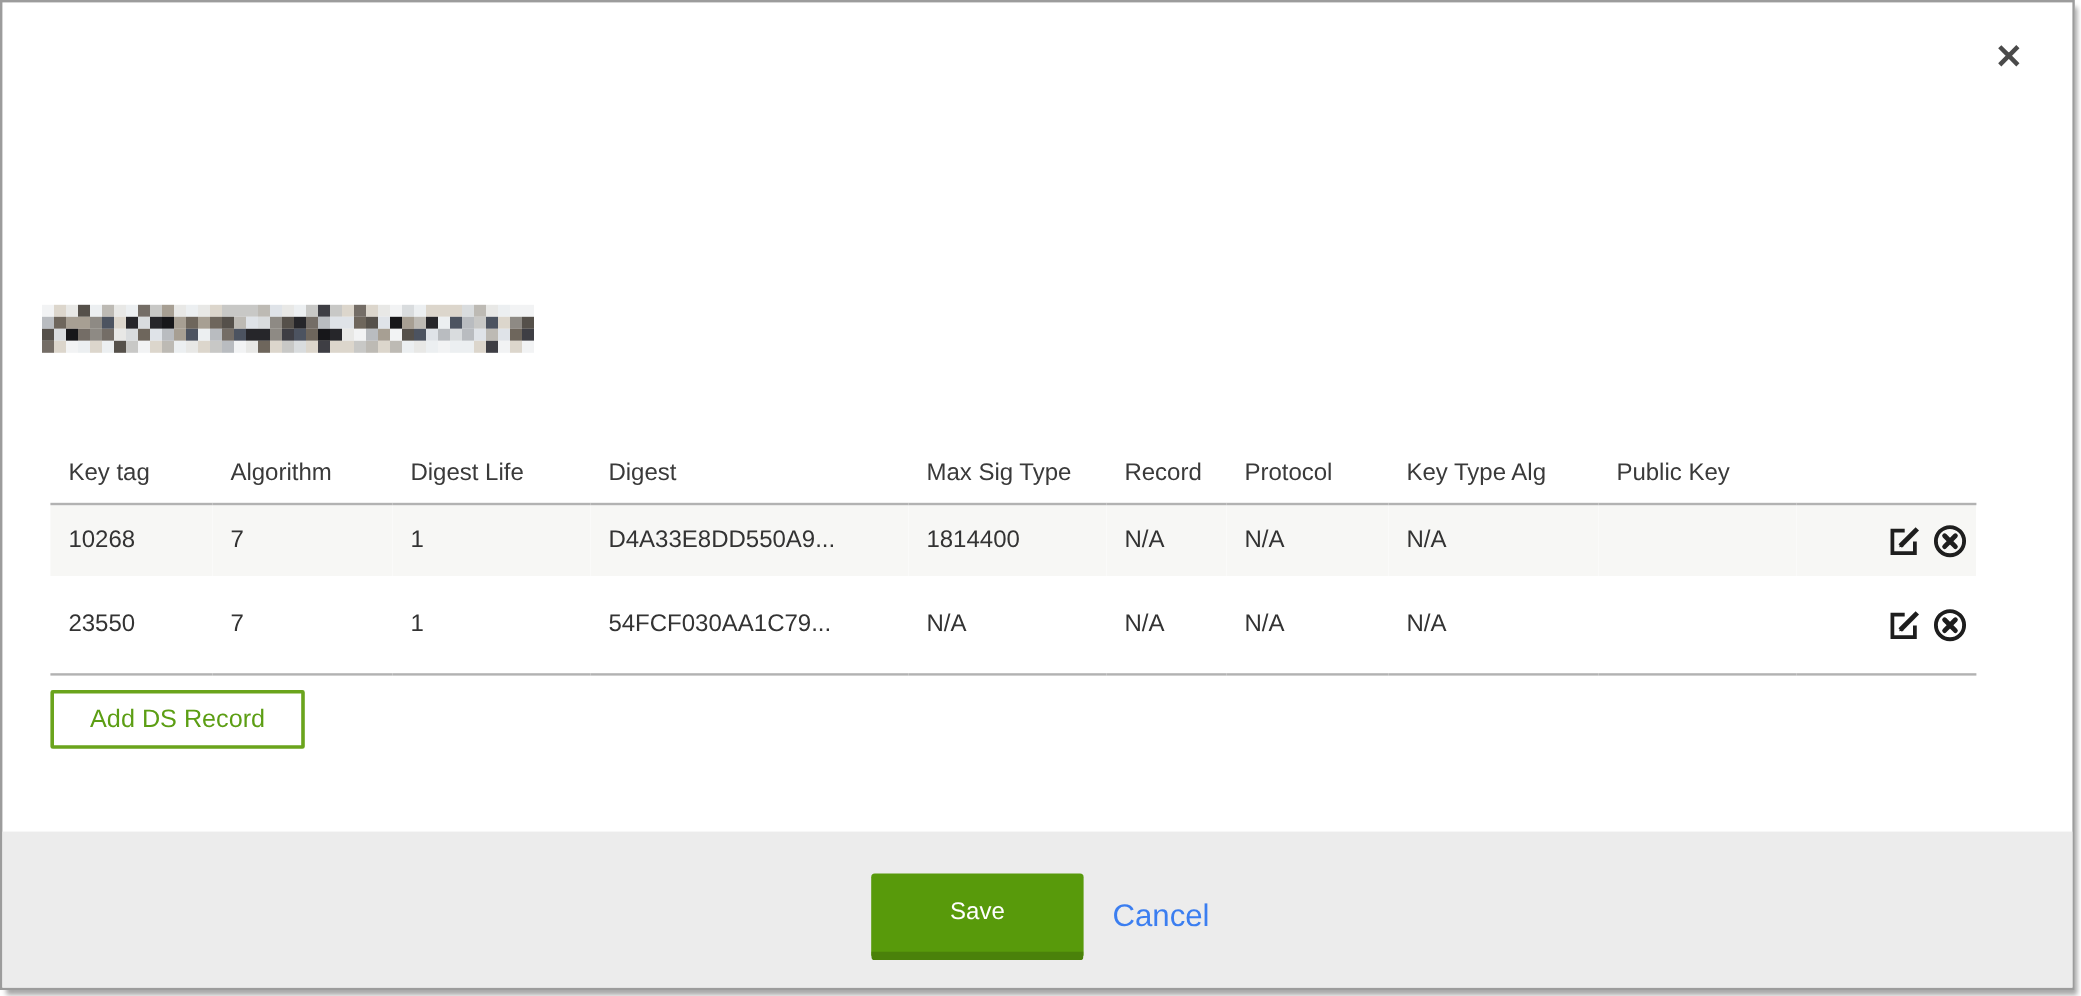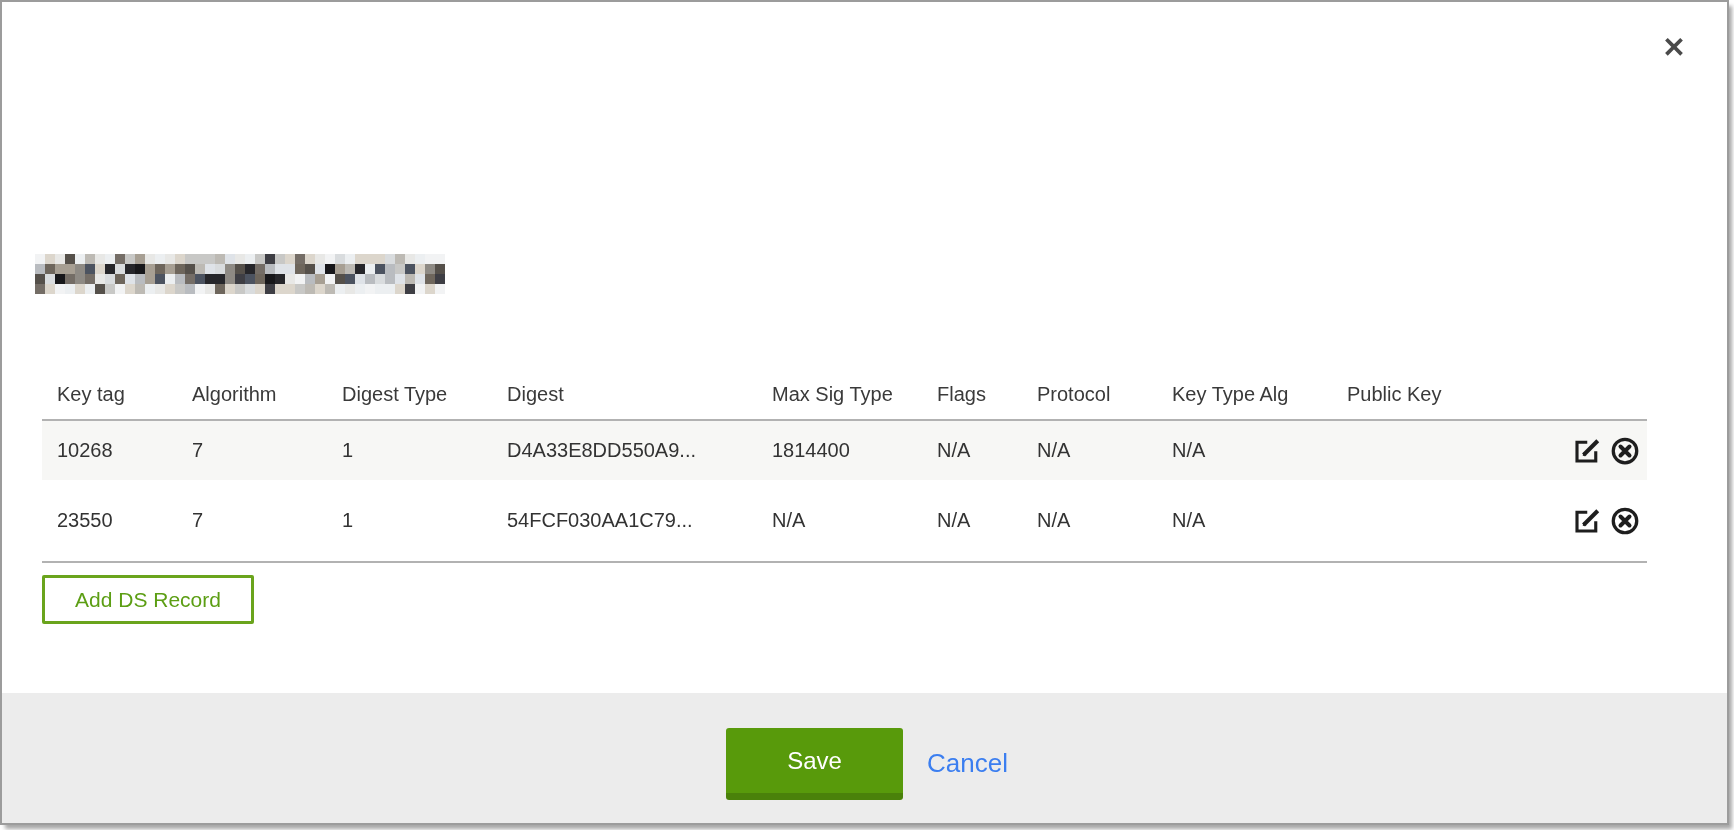--- a/index.html
+++ b/index.html
@@ -59,21 +59,21 @@
     color:#5c9e14; font-size:21px; font-family:"Liberation Sans",sans-serif; cursor:pointer;
   }
 
   .footer {
     position:absolute; left:0; top:691px; width:1725px; height:130px;
     background:#ececec;
   }
   .save-btn {
     position:absolute; left:724px; top:726px; width:177px; height:72px;
     background:#589a0b; border:none; border-bottom:7px solid #4a810a; border-radius:3px;
-    color:#fff; font-size:24px; font-family:"Liberation Sans",sans-serif; cursor:pointer; z-index:5;
+    color:#fff; font-size:20px; font-family:"Liberation Sans",sans-serif; cursor:pointer; z-index:5;
   }
   .cancel-link {
     position:absolute; left:925px; top:746px;
     font-size:26px; color:#3b7ef0; text-decoration:none; z-index:5;
   }
 </style>
 </head>
 <body>
 
 <div class="modal">
@@ -259,24 +259,24 @@
         <col style="width:100px">
       <col style="width:135px">
         <col style="width:175px">
         <col style="width:165px">
       <col style="width:150px">
     </colgroup>
     <thead>
       <tr>
         <th>Key tag</th>
         <th>Algorithm</th>
-        <th>Digest Type</th>
+        <th>Digest Life</th>
         <th>Digest</th>
         <th>Max Sig Type</th>
-        <th>Flags</th>
+        <th>Record</th>
         <th>Protocol</th>
         <th>Key Type Alg</th>
         <th>Public Key</th>
         <th></th>
       </tr>
     </thead>
     <tbody>
       <tr class="row-odd">
         <td>10268</td>
         <td>7</td>

